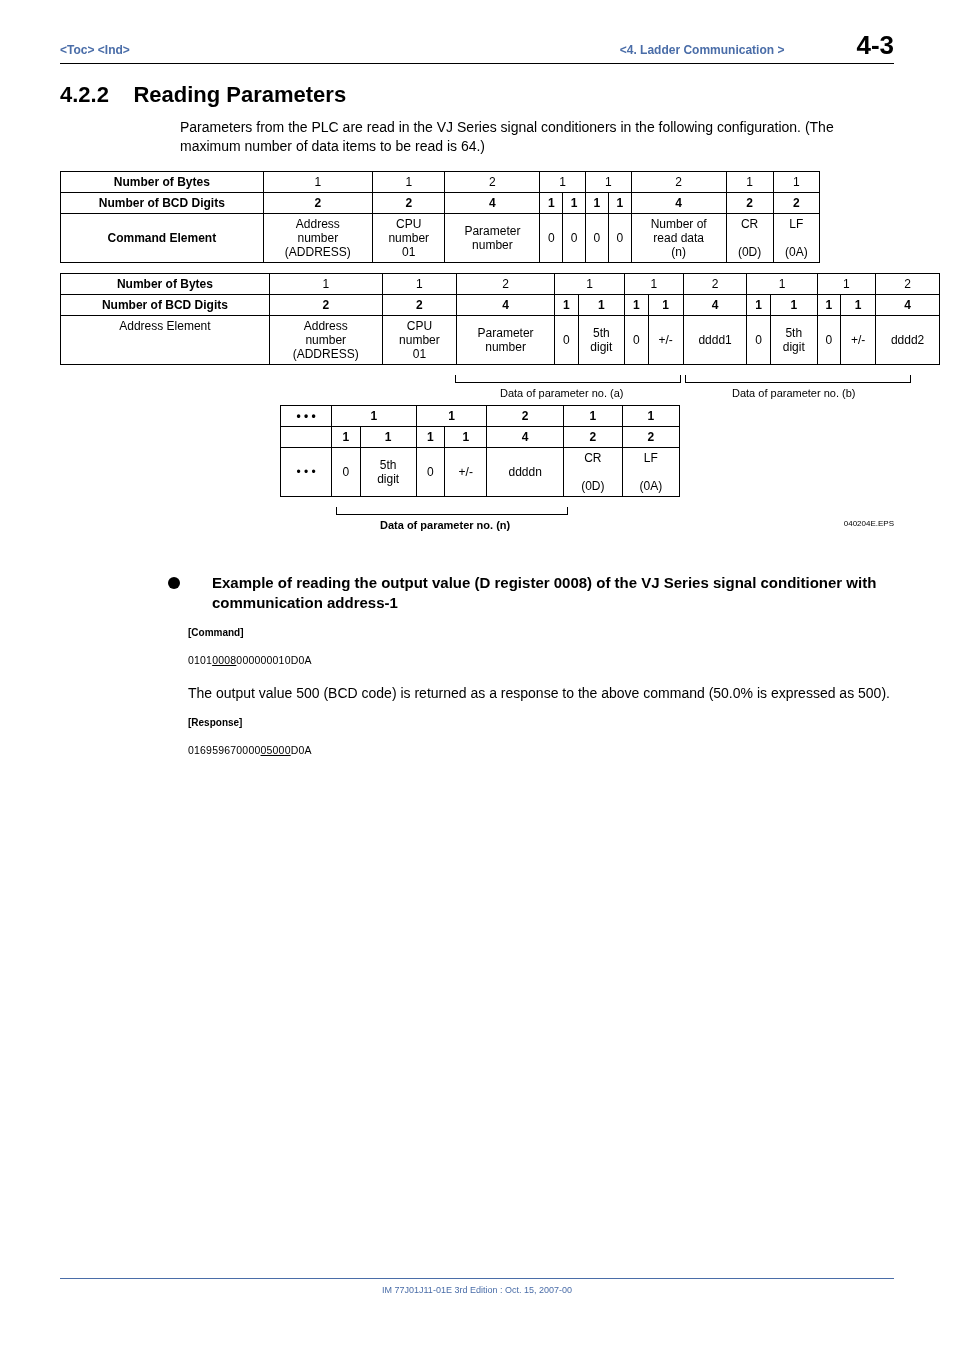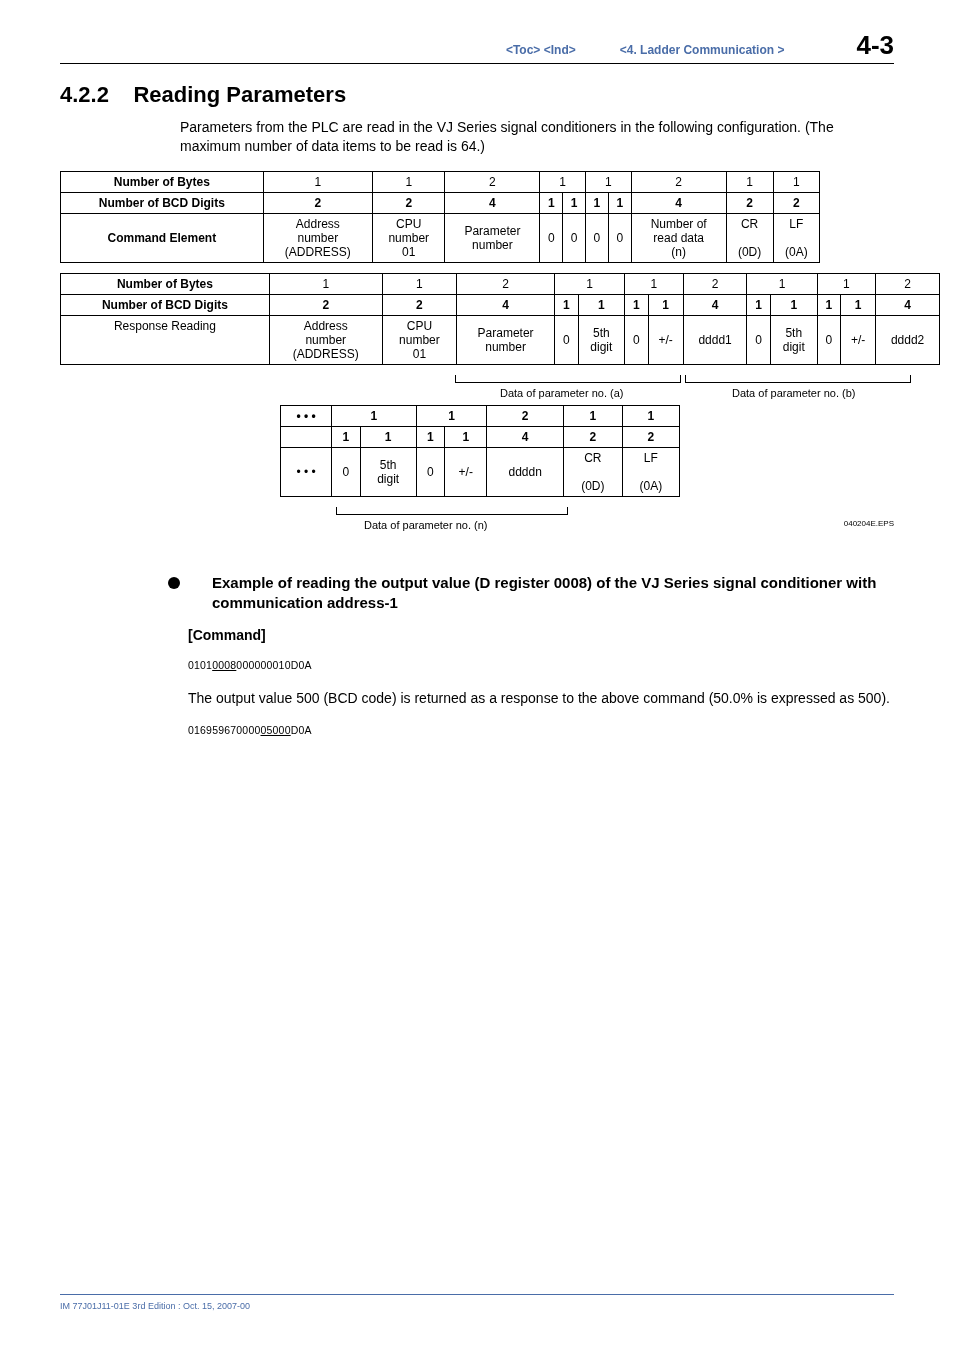--- a/index.html
+++ b/index.html
@@ -12,21 +12,21 @@
   }
   .page {
     width: 954px;
     height: 1351px;
     margin: 0 auto;
     padding: 30px 60px 30px 60px;
     position: relative;
   }
   .header-row {
     display: flex;
-    justify-content: flex-end;
+    justify-content: space-between;
     align-items: baseline;
     border-bottom: 1.5px solid #000;
     padding-bottom: 2px;
     margin-bottom: 18px;
     gap: 44px;
   }
   .toc-ind {
     font-size: 12px;
     font-weight: bold;
     color: #4a6da8;
@@ -111,46 +111,46 @@
     margin-top: 4px;
     flex-shrink: 0;
   }
   .example-title {
     font-size: 15px;
     font-weight: bold;
     line-height: 1.35;
     margin-left: 24px;
   }
   .sub-head {
-    font-size: 14px;
+    font-size: 10px;
     font-weight: bold;
     margin-left: 128px;
     margin-top: 14px;
   }
   .code-line {
     font-size: 10.5px;
     margin-left: 128px;
     margin-top: 16px;
     letter-spacing: 0.2px;
   }
   .code-line u { text-decoration: underline; }
   .body-text {
     font-size: 14px;
     margin-left: 128px;
     margin-top: 18px;
     line-height: 1.35;
   }
   .footer {
     position: absolute;
-    bottom: 40px;
+    bottom: 56px;
     left: 60px;
     right: 60px;
     border-top: 1px solid #4a6da8;
     padding-top: 6px;
-    text-align: left;
+    text-align: center;
     font-size: 9px;
     color: #4a6da8;
   }
 </style>
 </head>
 <body>
 
 <div class="page">
 
   <div class="header-row">
@@ -251,21 +251,21 @@
       <td style="font-weight:bold">1</td>
       <td style="font-weight:bold">1</td>
       <td style="font-weight:bold">4</td>
       <td style="font-weight:bold">1</td>
       <td style="font-weight:bold">1</td>
       <td style="font-weight:bold">1</td>
       <td style="font-weight:bold">1</td>
       <td style="font-weight:bold">4</td>
     </tr>
     <tr>
-      <td class="lbl" style="font-weight:normal;vertical-align:top">Response Reading</td>
+      <td class="lbl" style="font-weight:normal;vertical-align:top">Address Element</td>
       <td style="white-space:pre-line">Address
 number
 (ADDRESS)</td>
       <td style="white-space:pre-line">CPU
 number
 01</td>
       <td style="white-space:pre-line">Parameter
 number</td>
       <td>0</td>
       <td style="white-space:pre-line">5th
@@ -326,35 +326,36 @@
       <td style="white-space:pre-line">LF
 
 (0A)</td>
     </tr>
   </tbody>
       </table>
   </div>
 
   <div style="position:relative;height:30px;">
     <div class="bracket" style="left:276px;width:232px;"></div>
-    <div class="bracket-label" style="left:304px;top:12px;">Data of parameter no. (n)</div>
+    <div class="bracket-label" style="left:320px;top:12px;font-weight:bold;">Data of parameter no. (n)</div>
     <div class="eps-label" style="right:0;top:12px;">040204E.EPS</div>
   </div>
 
   <div class="bullet-head">
     <div class="bullet"></div>
     <div class="example-title">Example of reading the output value (D register 0008) of the VJ Series signal conditioner with communication address-1</div>
   </div>
 
   <div class="sub-head">[Command]</div>
   <div class="code-line">
     <span>0101</span><u>0008</u><span>000000010D0A</span>
   </div>
 
   <div class="body-text">The output value 500 (BCD code) is returned as a response to the above command (50.0% is expressed as 500).</div>
 
+  <div class="sub-head">[Response]</div>
   <div class="code-line">
     <span>016959670000</span><u>05000</u><span>D0A</span>
   </div>
 
   <div class="footer">IM 77J01J11-01E    3rd Edition : Oct. 15, 2007-00</div>
 
 </div>
 
 </body></html>

